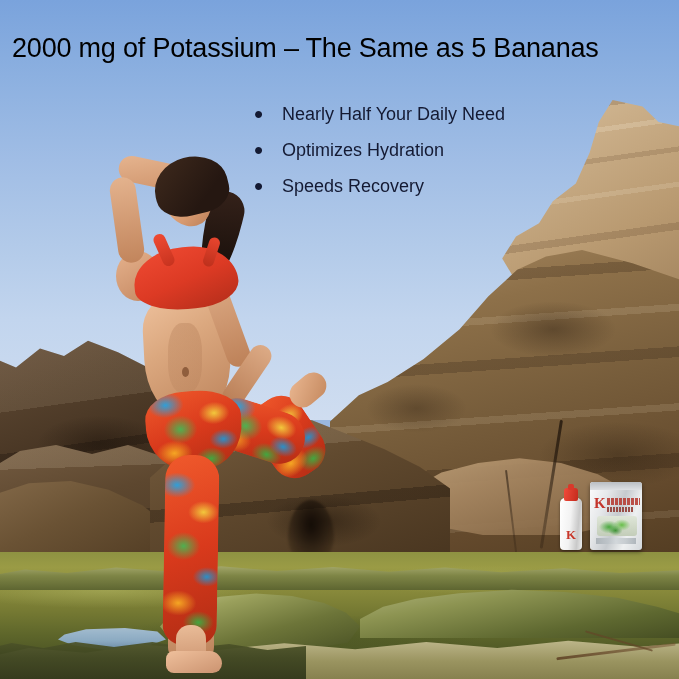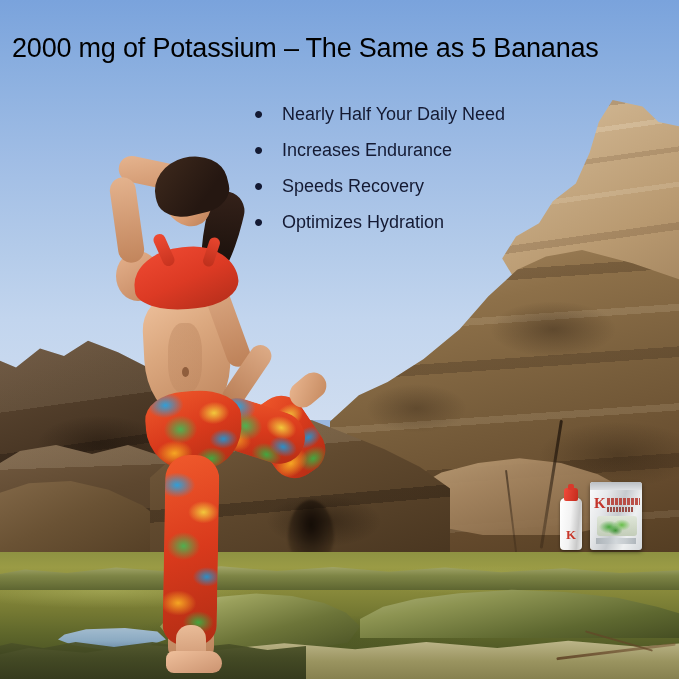--- a/index.html
+++ b/index.html
@@ -506,18 +506,17 @@
       <div class="pouch-brand2"></div>
       <div class="pouch-veg"></div>
       <div class="pouch-strip"></div>
     </div>
   </div>
 
   <div class="headline">2000 mg of Potassium – The Same as 5 Bananas</div>
 
   <ul class="bullets">
     <li>Nearly Half Your Daily Need</li>
-    <li>Increases Endurance</li>
+    <li>Optimizes Hydration</li>
     <li>Speeds Recovery</li>
-    <li>Optimizes Hydration</li>
   </ul>
 
 </div>
 
 </body></html>

